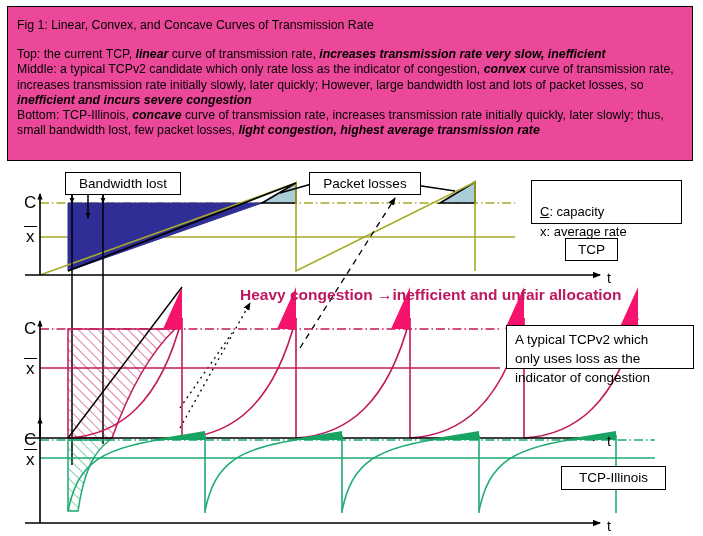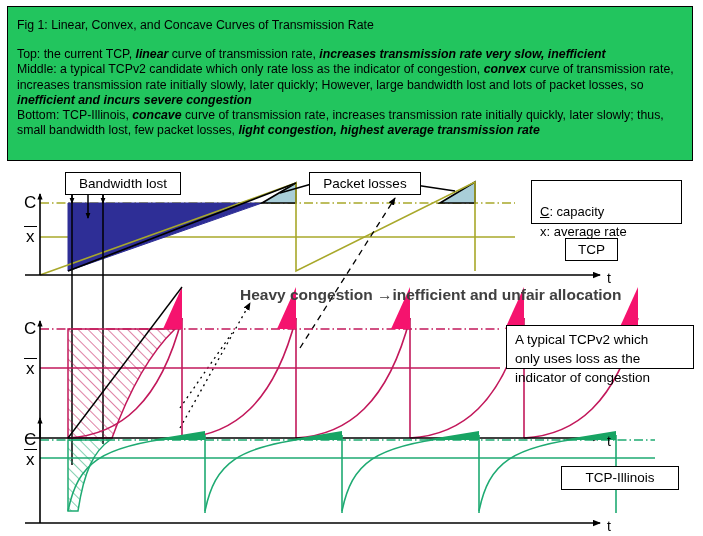--- a/index.html
+++ b/index.html
@@ -2,21 +2,21 @@
 <html><head>
 <meta charset="utf-8">
 <style>
   html,body{margin:0;padding:0;background:#ffffff;}
   body{width:703px;height:536px;position:relative;overflow:hidden;
        font-family:"Liberation Sans", sans-serif;color:#000;}
 
   
   #caption-box{
     position:absolute;left:7px;top:6px;width:686px;height:155px;
-    border:1px solid #000;box-sizing:border-box;background:#22c55e;
+    border:1px solid #000;box-sizing:border-box;background:#ec4899;
   }
   #caption-inner{padding:11px 9px 0 9px;font-size:12.3px;line-height:15.2px;}
   #caption-title{margin-bottom:14px;}
   .cap-line{white-space:nowrap;}
   .cap-line.wrap{white-space:normal;}
   b.em{font-weight:bold;font-style:italic;}
 
   
   #figure{position:absolute;left:0;top:163px;width:703px;height:373px;}
   #figure svg{display:block;}
@@ -30,26 +30,26 @@
       display:flex;align-items:center;justify-content:center;font-size:13.5px;}
   #packet-losses-box{left:301px;top:172px;width:112px;height:23px;
       display:flex;align-items:center;justify-content:center;font-size:13.5px;margin-left:8px;}
   #legend-box{left:531px;top:180px;width:151px;height:44px;padding:21px 8px;}
   #legend-box .lg{font-size:13px;line-height:20px;}
   #legend-box u{text-decoration:underline;}
   #tcp-box{left:565px;top:238px;width:53px;height:23px;
       display:flex;align-items:center;justify-content:center;font-size:13.5px;}
   #tcpv2-box{left:506px;top:325px;width:188px;height:44px;padding:4px 8px;}
   #tcpv2-box div{font-size:13.5px;line-height:19px;}
-  #tcp-illinois-box{left:561px;top:466px;width:118px;height:24px;
+  #tcp-illinois-box{left:561px;top:466px;width:105px;height:24px;
       display:flex;align-items:center;justify-content:center;font-size:13.5px;}
 
   #heavy-congestion{
     position:absolute;left:240px;top:286px;font-size:15.5px;font-weight:bold;
-    color:#404040;white-space:nowrap;letter-spacing:0px;
+    color:#be185d;white-space:nowrap;letter-spacing:0px;
   }
   .axis-letter{position:absolute;font-size:17px;color:#000;}
   .axis-xbar{position:absolute;font-size:17px;color:#000;}
   .axis-xbar span{border-top:1.6px solid #000;padding:0 2px;display:inline-block;line-height:19px;}
   .t-letter{position:absolute;font-size:14px;color:#000;}
 </style>
 </head>
 <body>
 
 <div id="caption-box">

